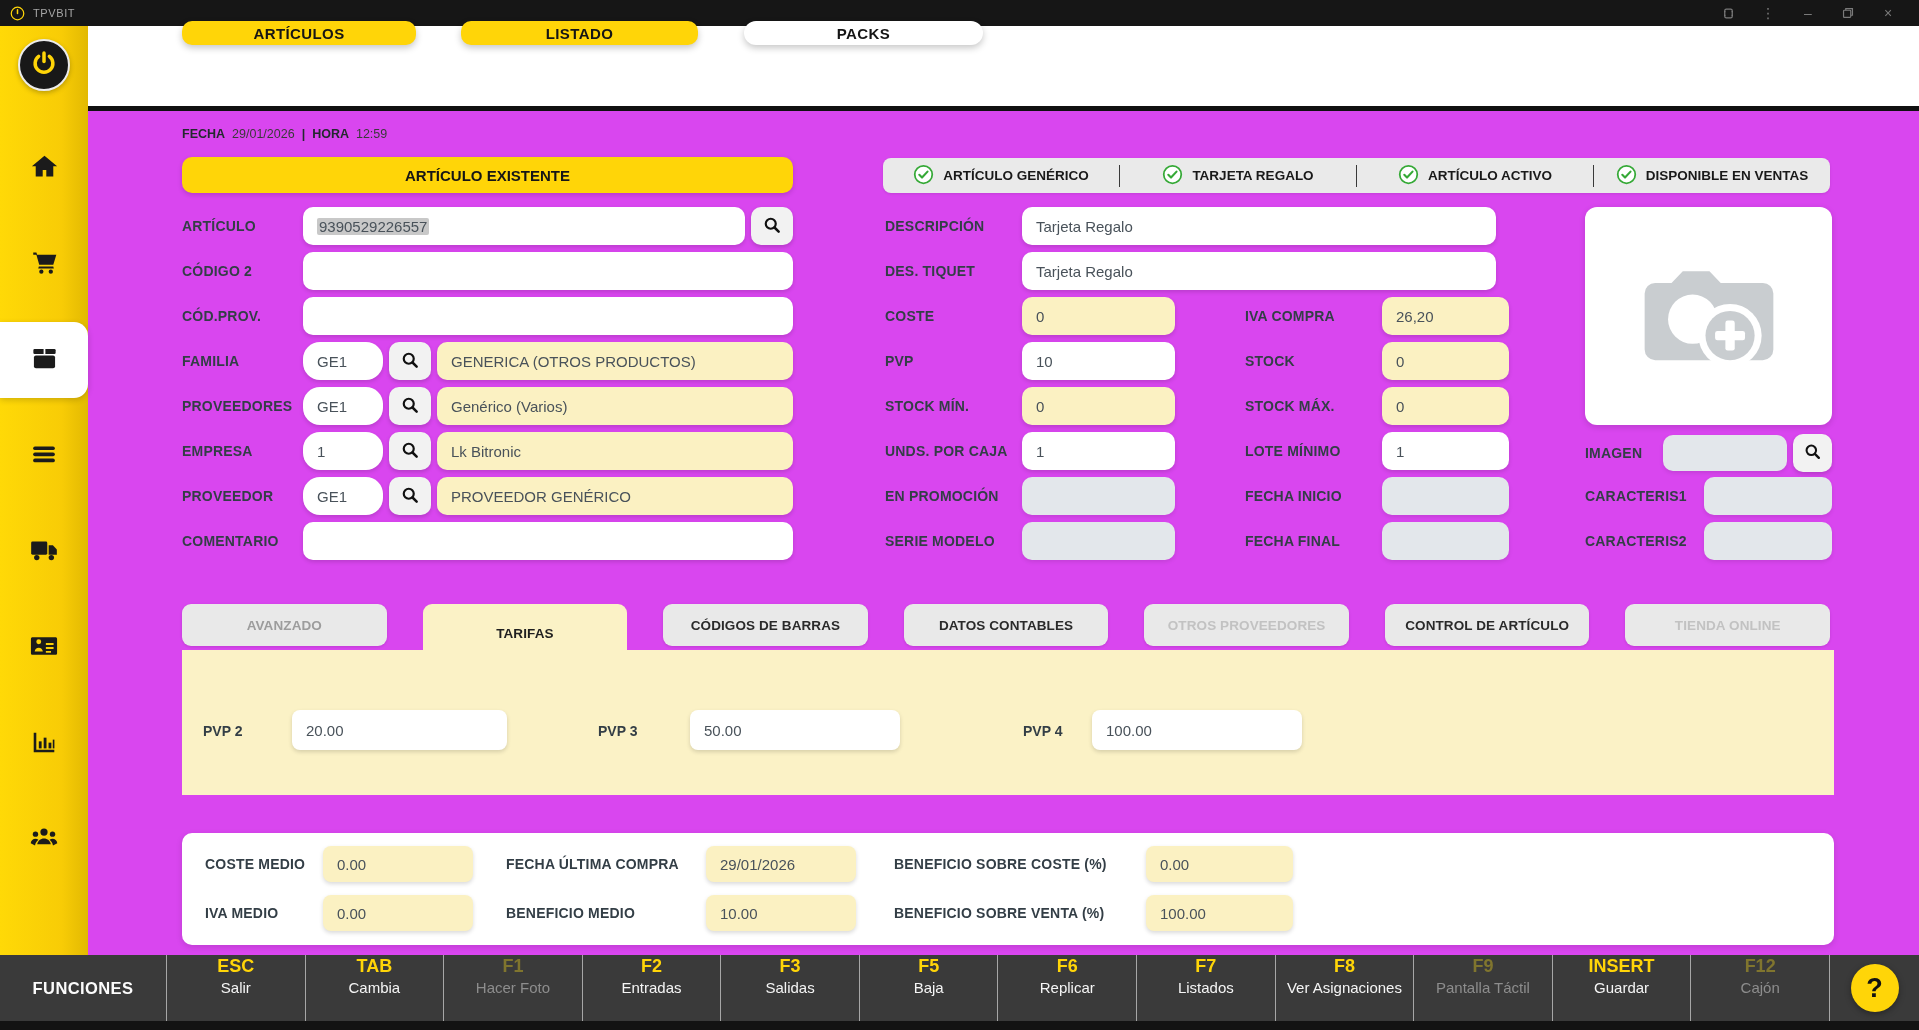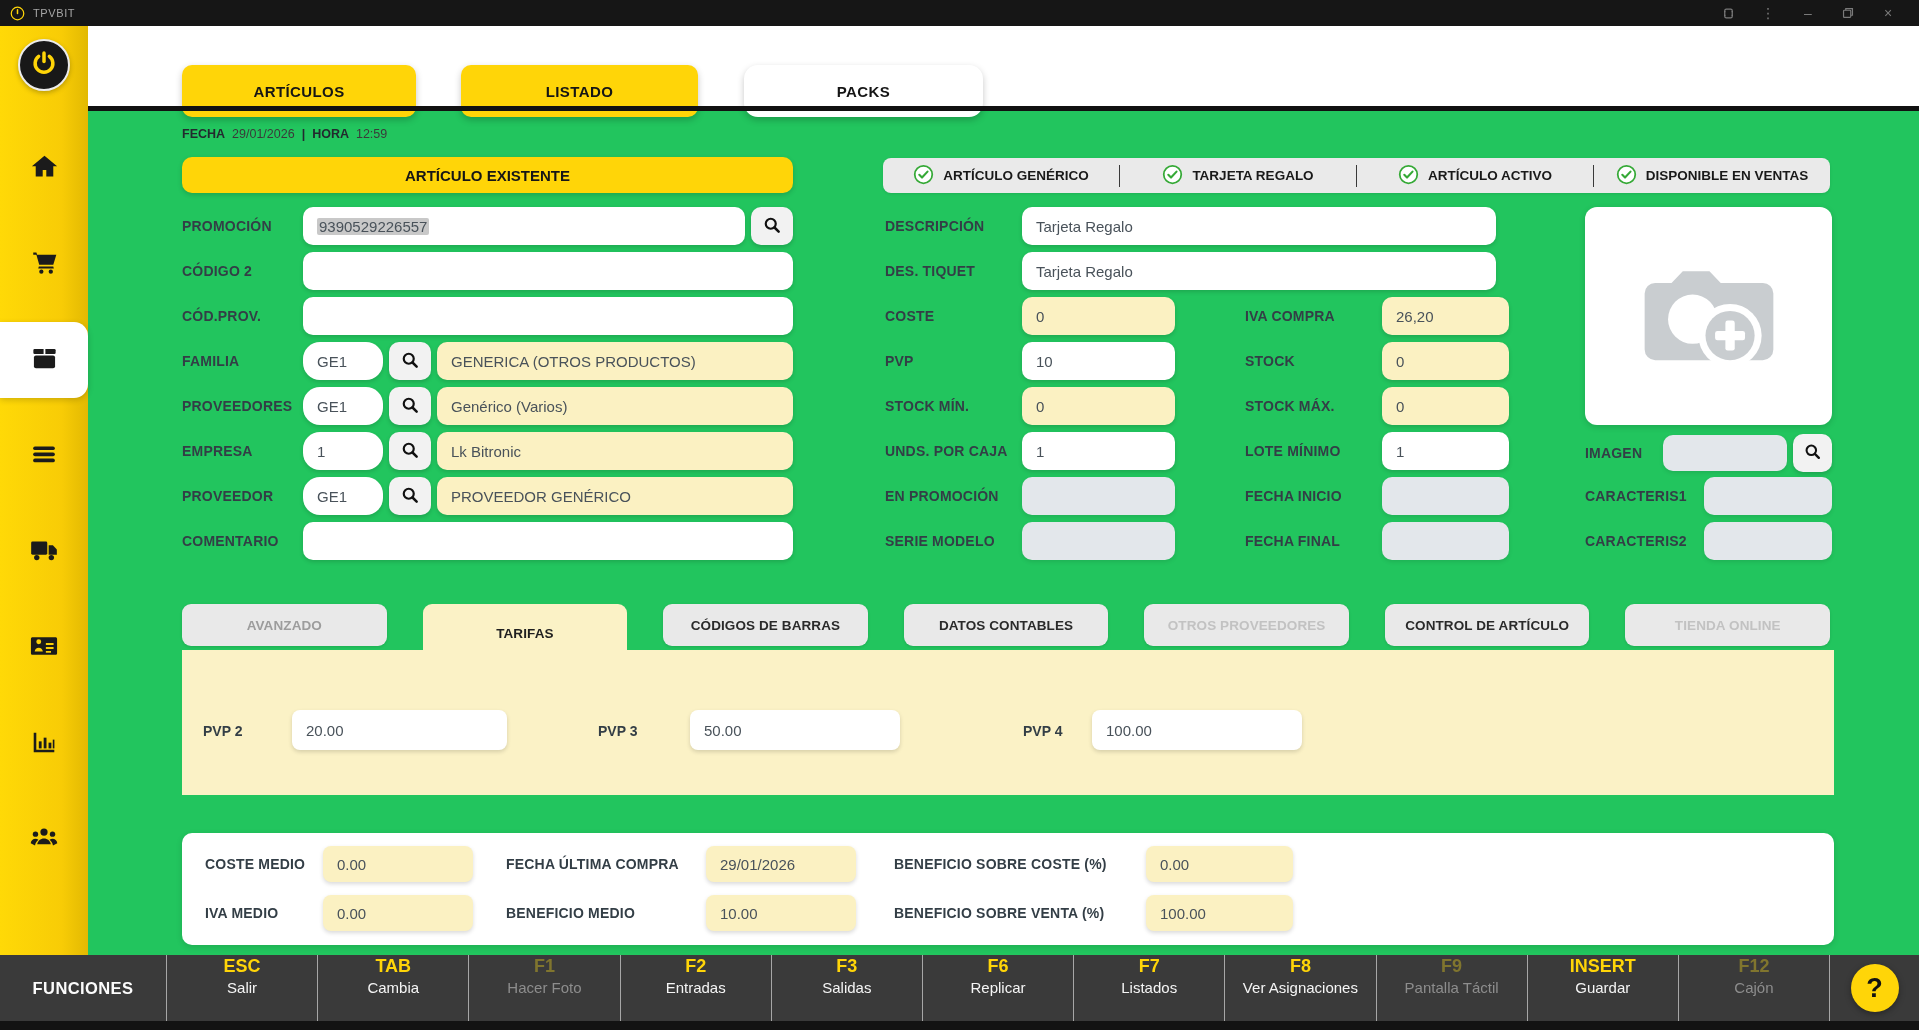--- a/index.html
+++ b/index.html
@@ -1,28 +1,28 @@
 <!DOCTYPE html>
 <html><head>
 <meta charset="utf-8">
 <style>
   html,body{margin:0;padding:0;background:#F2F3F4;font-family:"Liberation Sans",sans-serif;}
-  .app{position:relative;width:1919px;height:1030px;overflow:hidden;background:#22c55e;}
+  .app{position:relative;width:1919px;height:1030px;overflow:hidden;background:#d946ef;}
 
   
   .titlebar{position:absolute;left:0;top:0;width:1919px;height:26px;background:#161616;display:flex;align-items:center;}
   .tb-logo{width:16px;height:16px;margin-left:9px;border-radius:50%;display:flex;align-items:center;justify-content:center;}
   .tb-title{color:#A6A6A6;font-size:11px;margin-left:8px;letter-spacing:.6px;}
   .tb-controls{margin-left:auto;display:flex;align-items:center;gap:10px;padding-right:16px;color:#7a7a7a;}
   .tb-btn{width:30px;height:22px;display:flex;align-items:center;justify-content:center;font-size:14px;color:#7a7a7a;}
 
   
   .header{position:absolute;left:88px;top:26px;width:1831px;height:80px;background:#ffffff;}
   .hline{position:absolute;left:88px;top:106px;width:1831px;height:5px;background:#111;}
-  .navbtn{position:absolute;top:21px;height:52px;border-radius:10px;display:flex;align-items:center;justify-content:center;font-weight:700;font-size:15px;color:#151515;letter-spacing:.4px;box-shadow:0 3px 7px rgba(0,0,0,.22);cursor:pointer;margin-top:44px;}
+  .navbtn{position:absolute;top:21px;height:24px;border-radius:10px;display:flex;align-items:center;justify-content:center;font-weight:700;font-size:15px;color:#151515;letter-spacing:.4px;box-shadow:0 3px 7px rgba(0,0,0,.22);cursor:pointer;}
   .navbtn.yellow{background:#FFD508;}
   .navbtn.white{background:#ffffff;}
 
   
   .sidebar{position:absolute;left:0;top:26px;width:88px;height:929px;background:linear-gradient(to right,#FFD907 0%,#F8CC06 70%,#E2B902 100%);}
   .power{position:absolute;left:18px;top:13px;width:48px;height:48px;border-radius:50%;background:#181818;border:2px solid #ECECEC;display:flex;align-items:center;justify-content:center;box-shadow:0 2px 5px rgba(0,0,0,.25);}
   .side-item{position:absolute;left:0;width:88px;height:76px;display:flex;align-items:center;justify-content:center;color:#1b1b1b;}
   .side-item.active{background:#fff;border-radius:0 14px 14px 0;box-shadow:0 2px 6px rgba(0,0,0,.18);}
 
   
@@ -240,21 +240,21 @@
       <span><svg viewBox="0 0 24 24" width="21" height="21">
             <circle cx="12" cy="12" r="10" fill="#fff" stroke="#35A936" stroke-width="2"></circle>
             <path d="M7.2 12.4l3.1 3.1 6.3-6.8" fill="none" stroke="#35A936" stroke-width="2.4" stroke-linecap="round" stroke-linejoin="round"></path>
           </svg></span>
       <span>DISPONIBLE EN VENTAS</span>
     </div>
   </div>
 
   <div class="form-left">
     <div class="frow">
-      <span class="lbl">PROMOCIÓN</span>
+      <span class="lbl">ARTÍCULO</span>
       <div class="inp grow mr6 selwrap">
           <span class="sel">9390529226557</span>
         </div>
       <button class="sbtn">
           <span><svg viewBox="0 0 24 24" width="20" height="20">
               <circle cx="10.5" cy="10.5" r="6" fill="none" stroke="#111" stroke-width="2.6"></circle>
               <line x1="15" y1="15" x2="20" y2="20" stroke="#111" stroke-width="3" stroke-linecap="round"></line>
             </svg></span>
         </button>
     </div>
@@ -449,20 +449,24 @@
       </div>
       <div class="fn-item">
         <span class="fn-key">F2</span>
         <span class="fn-lbl">Entradas</span>
       </div>
       <div class="fn-item">
         <span class="fn-key">F3</span>
         <span class="fn-lbl">Salidas</span>
       </div>
       <div class="fn-item">
+        <span class="fn-key">F5</span>
+        <span class="fn-lbl">Baja</span>
+      </div>
+      <div class="fn-item">
         <span class="fn-key">F6</span>
         <span class="fn-lbl">Replicar</span>
       </div>
       <div class="fn-item">
         <span class="fn-key">F7</span>
         <span class="fn-lbl">Listados</span>
       </div>
       <div class="fn-item">
         <span class="fn-key">F8</span>
         <span class="fn-lbl">Ver Asignaciones</span>

